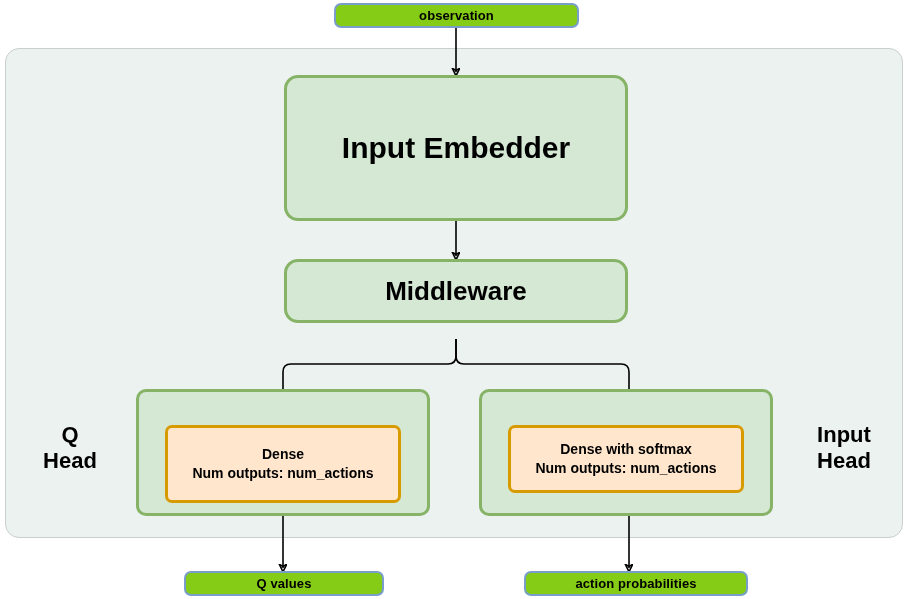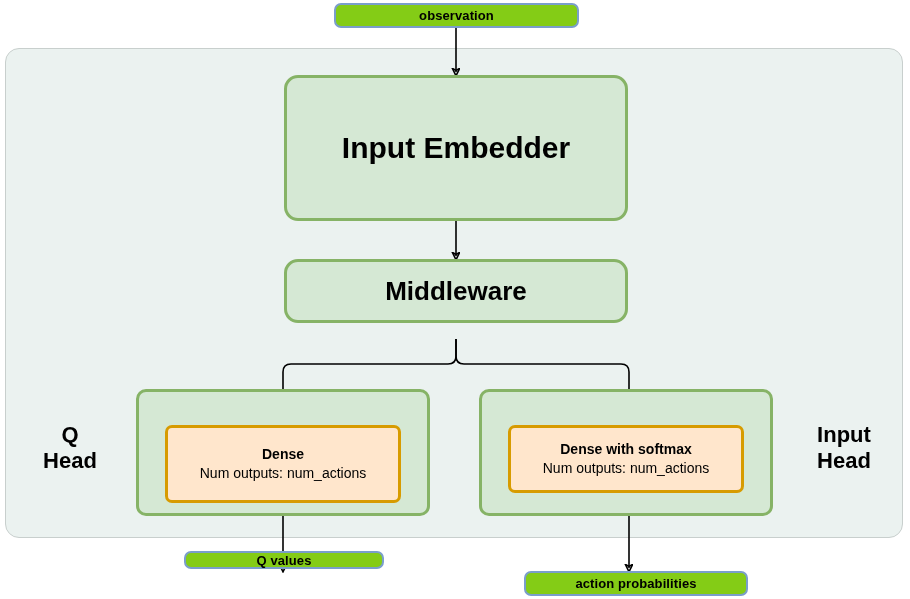--- a/index.html
+++ b/index.html
@@ -50,23 +50,23 @@
     letter-spacing: 0.1px;
   }
   #observation-box {
     left: 334px;
     top: 3px;
     width: 245px;
     height: 25px;
   }
   #q-values-box {
     left: 184px;
-    top: 551px;
+    top: 571px;
     width: 200px;
-    height: 18px;
+    height: 25px;
   }
   #action-probabilities-box {
     left: 524px;
     top: 571px;
     width: 224px;
     height: 25px;
   }
   
   .module-box {
     background: #d5e8d4;
@@ -124,21 +124,21 @@
     left: 508px;
     top: 413px;
     width: 236px;
     height: 68px;
   }
   .dense-title {
     font-weight: bold;
     font-size: 14px;
   }
   .dense-sub {
-    font-weight: normal;
+    font-weight: bold;
     font-size: 14px;
   }
   
   .head-label {
     font-weight: bold;
     font-size: 22px;
     line-height: 1.18;
   }
   #q-head-label {
     left: 20px;

